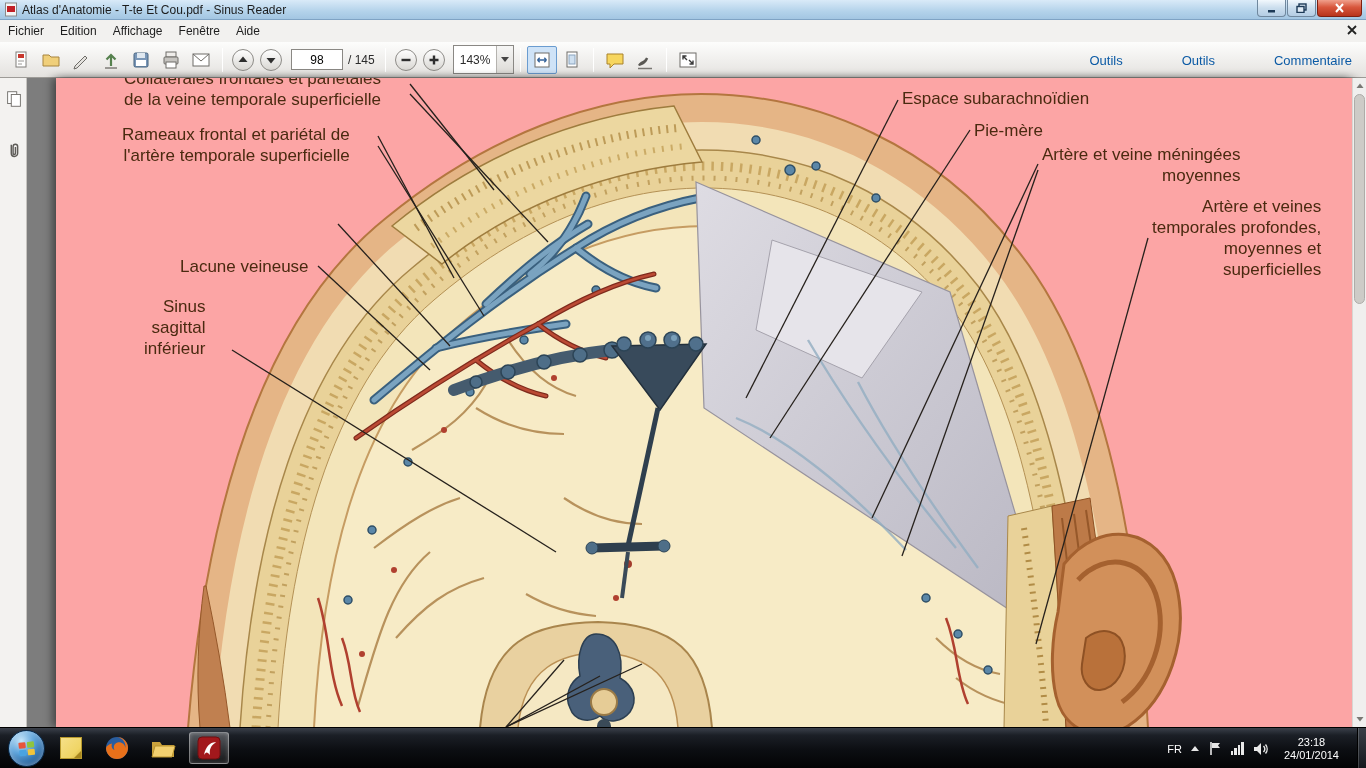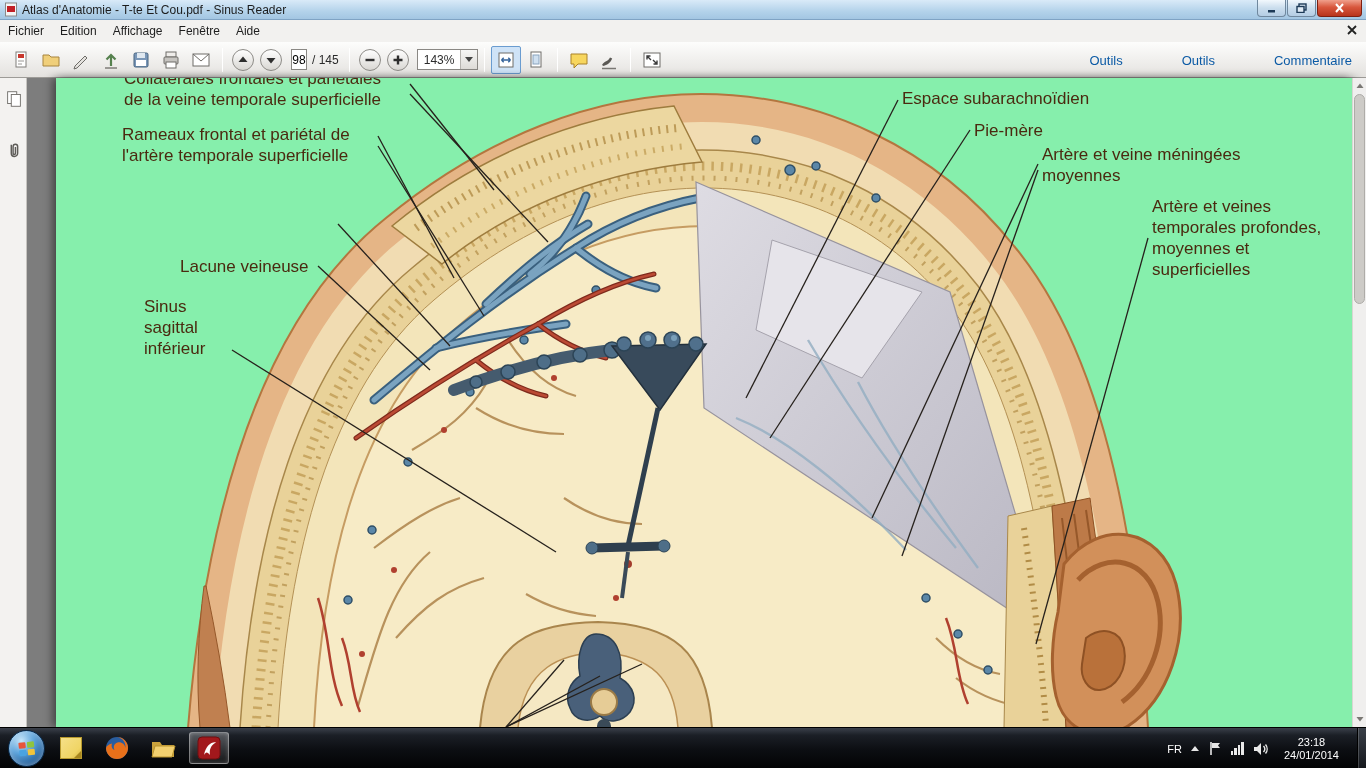--- a/index.html
+++ b/index.html
@@ -27,38 +27,38 @@
 
   
   .toolbar { position:absolute; top:42px; left:0; right:0; height:36px;
     background:linear-gradient(#fdfdfc,#e4e2df); border-bottom:1px solid #9d9b97;
     display:flex; align-items:center; padding-left:6px; }
   .tb-btn { width:30px; height:28px; display:flex; align-items:center; justify-content:center;
     background:transparent; border:none; }
   .tb-sep { width:1px; height:24px; background:#b3b1ad; border-right:1px solid #fff; margin:0 6px; }
   .round-btn { width:22px; height:22px; border-radius:50%; border:1px solid #8e8c88;
     background:linear-gradient(#fefefe,#d9d7d3); display:flex; align-items:center; justify-content:center; margin:0 3px; }
-  .page-input { width:16px; height:21px; border:1px solid #8a8884; background:#fff; text-align:center;
+  .page-input { width:52px; height:21px; border:1px solid #8a8884; background:#fff; text-align:center;
     font-size:12px; font-family:"Liberation Sans",sans-serif; margin:0 5px 0 6px; }
   .page-total { font-size:12px; color:#2b2b2b; margin-right:4px; }
-  .zoom-box { height:21px; border:1px solid #8a8884; background:#fff; display:flex; align-items:center; margin-left:5px; }
+  .zoom-box { height:29px; border:1px solid #8a8884; background:#fff; display:flex; align-items:center; margin-left:5px; }
   .zoom-value { font-size:12px; color:#2b2b2b; padding:0 6px; min-width:38px; }
   .zoom-arrow { width:17px; height:100%; border-left:1px solid #b5b3af;
     background:linear-gradient(#f6f6f5,#dddbd7); display:flex; align-items:center; justify-content:center; }
   .caret-down { width:0; height:0; border-left:4px solid transparent; border-right:4px solid transparent; border-top:5px solid #444; }
   .tb-btn.selected { background:#cfe3f7; border:1px solid #6a9cd0; border-radius:2px; }
   .tb-links { position:absolute; right:14px; top:0; height:36px; display:flex; align-items:center; gap:34px; }
   .tb-link { font-size:13px; color:#0b5aa5; cursor:default;margin-left:25px; }
 
   
   .content { position:absolute; top:78px; bottom:41px; left:0; right:0; background:#7d7d7d; }
   .navpane { position:absolute; left:0; top:0; bottom:0; width:27px; background:#f3f2f0; border-right:1px solid #c6c4c0; }
   .nav-btn { width:27px; height:30px; display:flex; align-items:center; justify-content:center; background:transparent; border:none; }
-  .page { position:absolute; left:56px; right:14px; top:0; bottom:0; background:#86efac; overflow:hidden;
-    box-shadow:-4px 0 8px rgba(0,0,0,.4), 4px 0 8px rgba(0,0,0,.3); }
+  .page { position:absolute; left:56px; right:14px; top:0; bottom:0; background:#fca5a5; overflow:hidden;
+    box-shadow:-4px 0 8px rgba(0,0,0,.4), 4px 0 8px rgba(0,0,0,.3);text-align:right; }
   .scrollbar { position:absolute; right:0; top:0; bottom:0; width:14px; background:#f0efee; border-left:1px solid #d8d6d2; }
   .sb-arrow { position:absolute; left:2px; width:10px; height:10px; }
   .sb-thumb { position:absolute; left:1px; top:16px; width:11px; height:210px; background:#cdcbc7; border:1px solid #aeaca8; border-radius:6px; }
 
   
   .lbl { position:absolute; font-size:17px; line-height:21px; color:#4a2a10; }
   .lbl div { white-space:nowrap; }
 
   
   .taskbar { position:absolute; bottom:0; left:0; right:0; height:41px;

